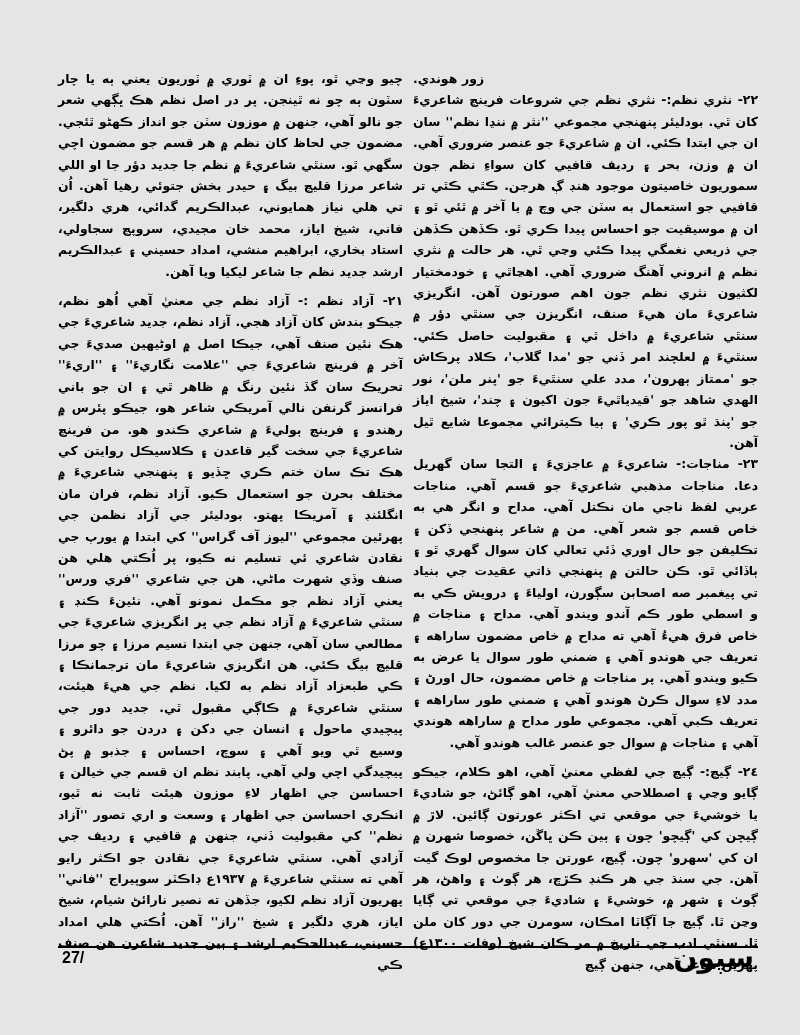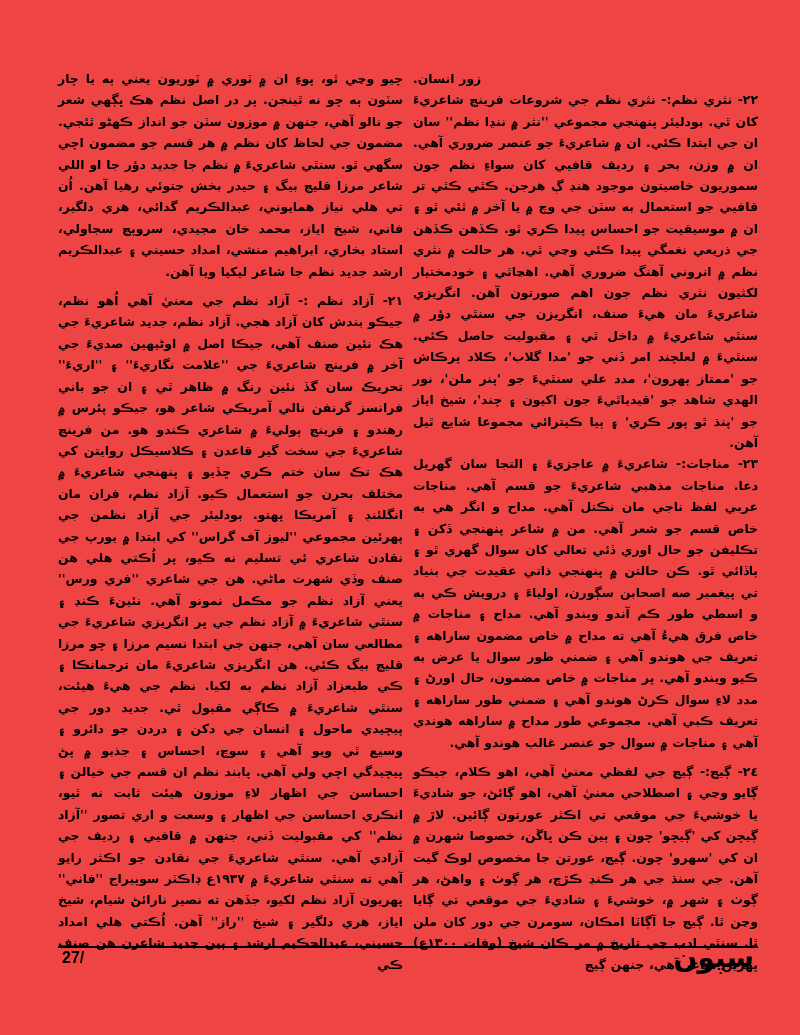--- a/index.html
+++ b/index.html
@@ -13,21 +13,21 @@
     height: 1035px;
     position: relative;
     overflow: hidden;
     font-family: "DejaVu Sans", "Liberation Sans", sans-serif;
     color: #000000;
   }
 
   .page {
     position: absolute;
     inset: 0;
-    background: #ef4444;
+    background: #e5e5e5;
     padding-left: 39px;
   }
 
   
   .columns {
     position: absolute;
     top: 68px;
     left: 58px;
     width: 700px;
     height: 860px;
@@ -105,21 +105,21 @@
 <div class="page">
 
   <div class="columns">
 
     <div class="col">
       <p>چيو وڃي ٿو، پوءِ ان ۾ ٽوري ۾ ٽوريون يعني ٻه يا چار سٽون ٻه چو نه ٿينجن. پر در اصل نظم هڪ ڀڳهي شعر جو نالو آهي، جنهن ۾ موزون سٽن جو انداز ڪهڻو ٿئجي. مضمون جي لحاظ کان نظم ۾ هر قسم جو مضمون اچي سگهي ٿو. سنٿي شاعريءَ ۾ نظم جا جديد دؤر جا او اللي شاعر مرزا قليچ بيگ ۽ حيدر بخش جتوئي رهيا آهن. اُن تي هلي نياز همايوني، عبدالڪريم گدائي، هري دلگير، فاني، شيخ اياز، محمد خان مجيدي، سروپچ سجاولي، استاد بخاري، ابراهيم منشي، امداد حسيني ۽ عبدالڪريم ارشد جديد نظم جا شاعر ليکيا ويا آهن.</p>
       <p class="gap">٢١- آزاد نظم :- آزاد نظم جي معنيٰ آهي اُهو نظم، جيڪو بندش کان آزاد هجي. آزاد نظم، جديد شاعريءَ جي هڪ نئين صنف آهي، جيڪا اصل ۾ اوڻيهين صديءَ جي آخر ۾ فرينچ شاعريءَ جي ''علامت نگاريءَ'' ۽ ''اريءَ'' تحريڪ سان گڏ نئين رنگ ۾ ظاهر ٿي ۽ ان جو باني فرانسز گرنفن نالي آمريڪي شاعر هو، جيڪو پئرس ۾ رهندو ۽ فرينچ ٻوليءَ ۾ شاعري ڪندو هو. من فرينچ شاعريءَ جي سخت گير قاعدن ۽ ڪلاسيڪل روايتن کي هڪ تڪ سان ختم ڪري ڇڏيو ۽ پنهنجي شاعريءَ ۾ مختلف بحرن جو استعمال ڪيو. آزاد نظم، فران مان انگلئنڊ ۽ آمريڪا پهتو. بودليئر جي آزاد نظمن جي پهرئين مجموعي ''ليوز آف گراس'' کي ابتدا ۾ يورپ جي نقادن شاعري ئي تسليم نه ڪيو، پر اُڪتي هلي هن صنف وڏي شهرت ماڻي. هن جي شاعري ''فري ورس'' يعني آزاد نظم جو مڪمل نمونو آهي. نئينءَ ڪنڊ ۽ سنٿي شاعريءَ ۾ آزاد نظم جي ڀر انگريزي شاعريءَ جي مطالعي سان آهي، جنهن جي ابتدا نسيم مرزا ۽ چو مرزا قليچ بيگ ڪئي. هن انگريزي شاعريءَ مان ترجمانڪا ۽ ڪي طبعزاد آزاد نظم به لکيا. نظم جي هيءَ هيئت، سنٿي شاعريءَ ۾ ڪاڳي مقبول ٿي. جديد دور جي پيچيدي ماحول ۽ انسان جي دکن ۽ دردن جو دائرو ۽ وسيع ٿي ويو آهي ۽ سوچ، احساس ۽ جذبو ۾ پڻ پيچيدگي اچي ولي آهي. پابند نظم ان قسم جي خيالن ۽ احساسن جي اظهار لاءِ موزون هيئت ثابت نه ٿيو، انڪري احساسن جي اظهار ۽ وسعت و اري تصور ''آزاد نظم'' کي مقبوليت ڏني، جنهن ۾ قافيي ۽ رديف جي آزادي آهي. سنٿي شاعريءَ جي نقادن جو اڪثر رايو آهي ته سنٿي شاعريءَ ۾ ١٩٣٧ع ڊاڪٽر سوپيراج ''فاني'' پهريون آزاد نظم لکيو، جڏهن ته نصير نارائڻ شيام، شيخ اياز، هري دلگير ۽ شيخ ''راز'' آهن. اُڪتي هلي امداد حسيني، عبدالحڪيم ارشد ۽ ٻين جديد شاعرن هن صنف ڪي</p>
     </div>
 
     <div class="col">
-      <p class="tail">زور انسان.</p>
+      <p class="tail">زور هوندي.</p>
       <p>٢٢- نثري نظم:- نثري نظم جي شروعات فرينچ شاعريءَ کان ٿي. بودليئر پنهنجي مجموعي ''نثر ۾ ننڍا نظم'' سان ان جي ابتدا ڪئي. ان ۾ شاعريءَ جو عنصر ضروري آهي. ان ۾ وزن، بحر ۽ رديف قافيي کان سواءِ نظم جون سموريون خاصيتون موجود هنڊ ڳ هرجن. ڪٿي ڪٿي تر قافيي جو استعمال به سٽن جي وچ ۾ يا آخر ۾ ٿئي ٿو ۽ ان ۾ موسيقيت جو احساس پيدا ڪري ٿو. ڪڏهن ڪڏهن جي ذريعي نغمگي پيدا ڪئي وڃي ٿي. هر حالت ۾ نثري نظم ۾ انروني آهنگ ضروري آهي. اهڃاٿي ۽ خودمختيار لکثيون نثري نظم جون اهم صورتون آهن. انگريزي شاعريءَ مان هيءَ صنف، انگريزن جي سنٿي دؤر ۾ سنٿي شاعريءَ ۾ داخل ٿي ۽ مقبوليت حاصل ڪئي. سنٿيءَ ۾ لعلچند امر ڏني جو 'مدا گلاب'، ڪلاد پرڪاش جو 'ممتاز ٻهرون'، مدد علي سنٿيءَ جو 'پنر ملن'، نور الهدي شاهد جو 'قيدياٿيءَ جون اکيون ۽ چند'، شيخ اياز جو 'پنڌ ٿو پور ڪري' ۽ ٻيا ڪيترائي مجموعا شايع ٿيل آهن.</p>
       <p>٢٣- مناجات:- شاعريءَ ۾ عاجزيءَ ۽ التجا سان گهريل دعا. مناجات مذهبي شاعريءَ جو قسم آهي. مناجات عربي لفظ ناجي مان نڪتل آهي. مداح و انگر هي به خاص قسم جو شعر آهي. من ۾ شاعر پنهنجي ڏکن ۽ تڪليفن جو حال اوري ڏئي تعالي کان سوال گهري ٿو ۽ ٻاڏائي ٿو. ڪن حالتن ۾ پنهنجي ذاتي عقيدت جي بنياد تي پيغمبر صه اصحابن سڳورن، اولياءَ ۽ درويش ڪي به و اسطي طور ڪم آندو ويندو آهي. مداح ۽ مناجات ۾ خاص فرق هيءُ آهي ته مداح ۾ خاص مضمون ساراهه ۽ تعريف جي هوندو آهي ۽ ضمني طور سوال يا عرض به ڪيو ويندو آهي. پر مناجات ۾ خاص مضمون، حال اورڻ ۽ مدد لاءِ سوال ڪرڻ هوندو آهي ۽ ضمني طور ساراهه ۽ تعريف ڪبي آهي. مجموعي طور مداح ۾ ساراهه هوندي آهي ۽ مناجات ۾ سوال جو عنصر غالب هوندو آهي.</p>
       <p class="gap">٢٤- ڳيچ:- ڳيچ جي لفظي معنيٰ آهي، اهو ڪلام، جيڪو ڳايو وڃي ۽ اصطلاحي معنيٰ آهي، اهو ڳائڻ، جو شاديءَ يا خوشيءَ جي موقعي تي اڪثر عورتون ڳائين. لاڙ ۾ ڳيچن کي 'ڳيچو' چون ۽ ٻين ڪن ڀاڱن، خصوصا شهرن ۾ ان کي 'سهرو' چون. ڳيچ، عورتن جا مخصوص لوڪ گيت آهن. جي سنڌ جي هر ڪنڊ ڪڙڇ، هر ڳوٺ ۽ واهڻ، هر ڳوٺ ۽ شهر ۾، خوشيءَ ۽ شاديءَ جي موقعي تي ڳايا وڃن ٿا. ڳيچ جا آڳاٽا امڪان، سومرن جي دور کان ملن ٿا. سنٿي ادب جي تاريخ ۾ مر ڪان شيخ (وفات ١٣٠٠ع) پهرين شاعر آهي، جنهن ڳيچ</p>
     </div>
 
   </div>
 
   <div class="footer-rule"></div>
 
   <div class="folio">27/</div>

